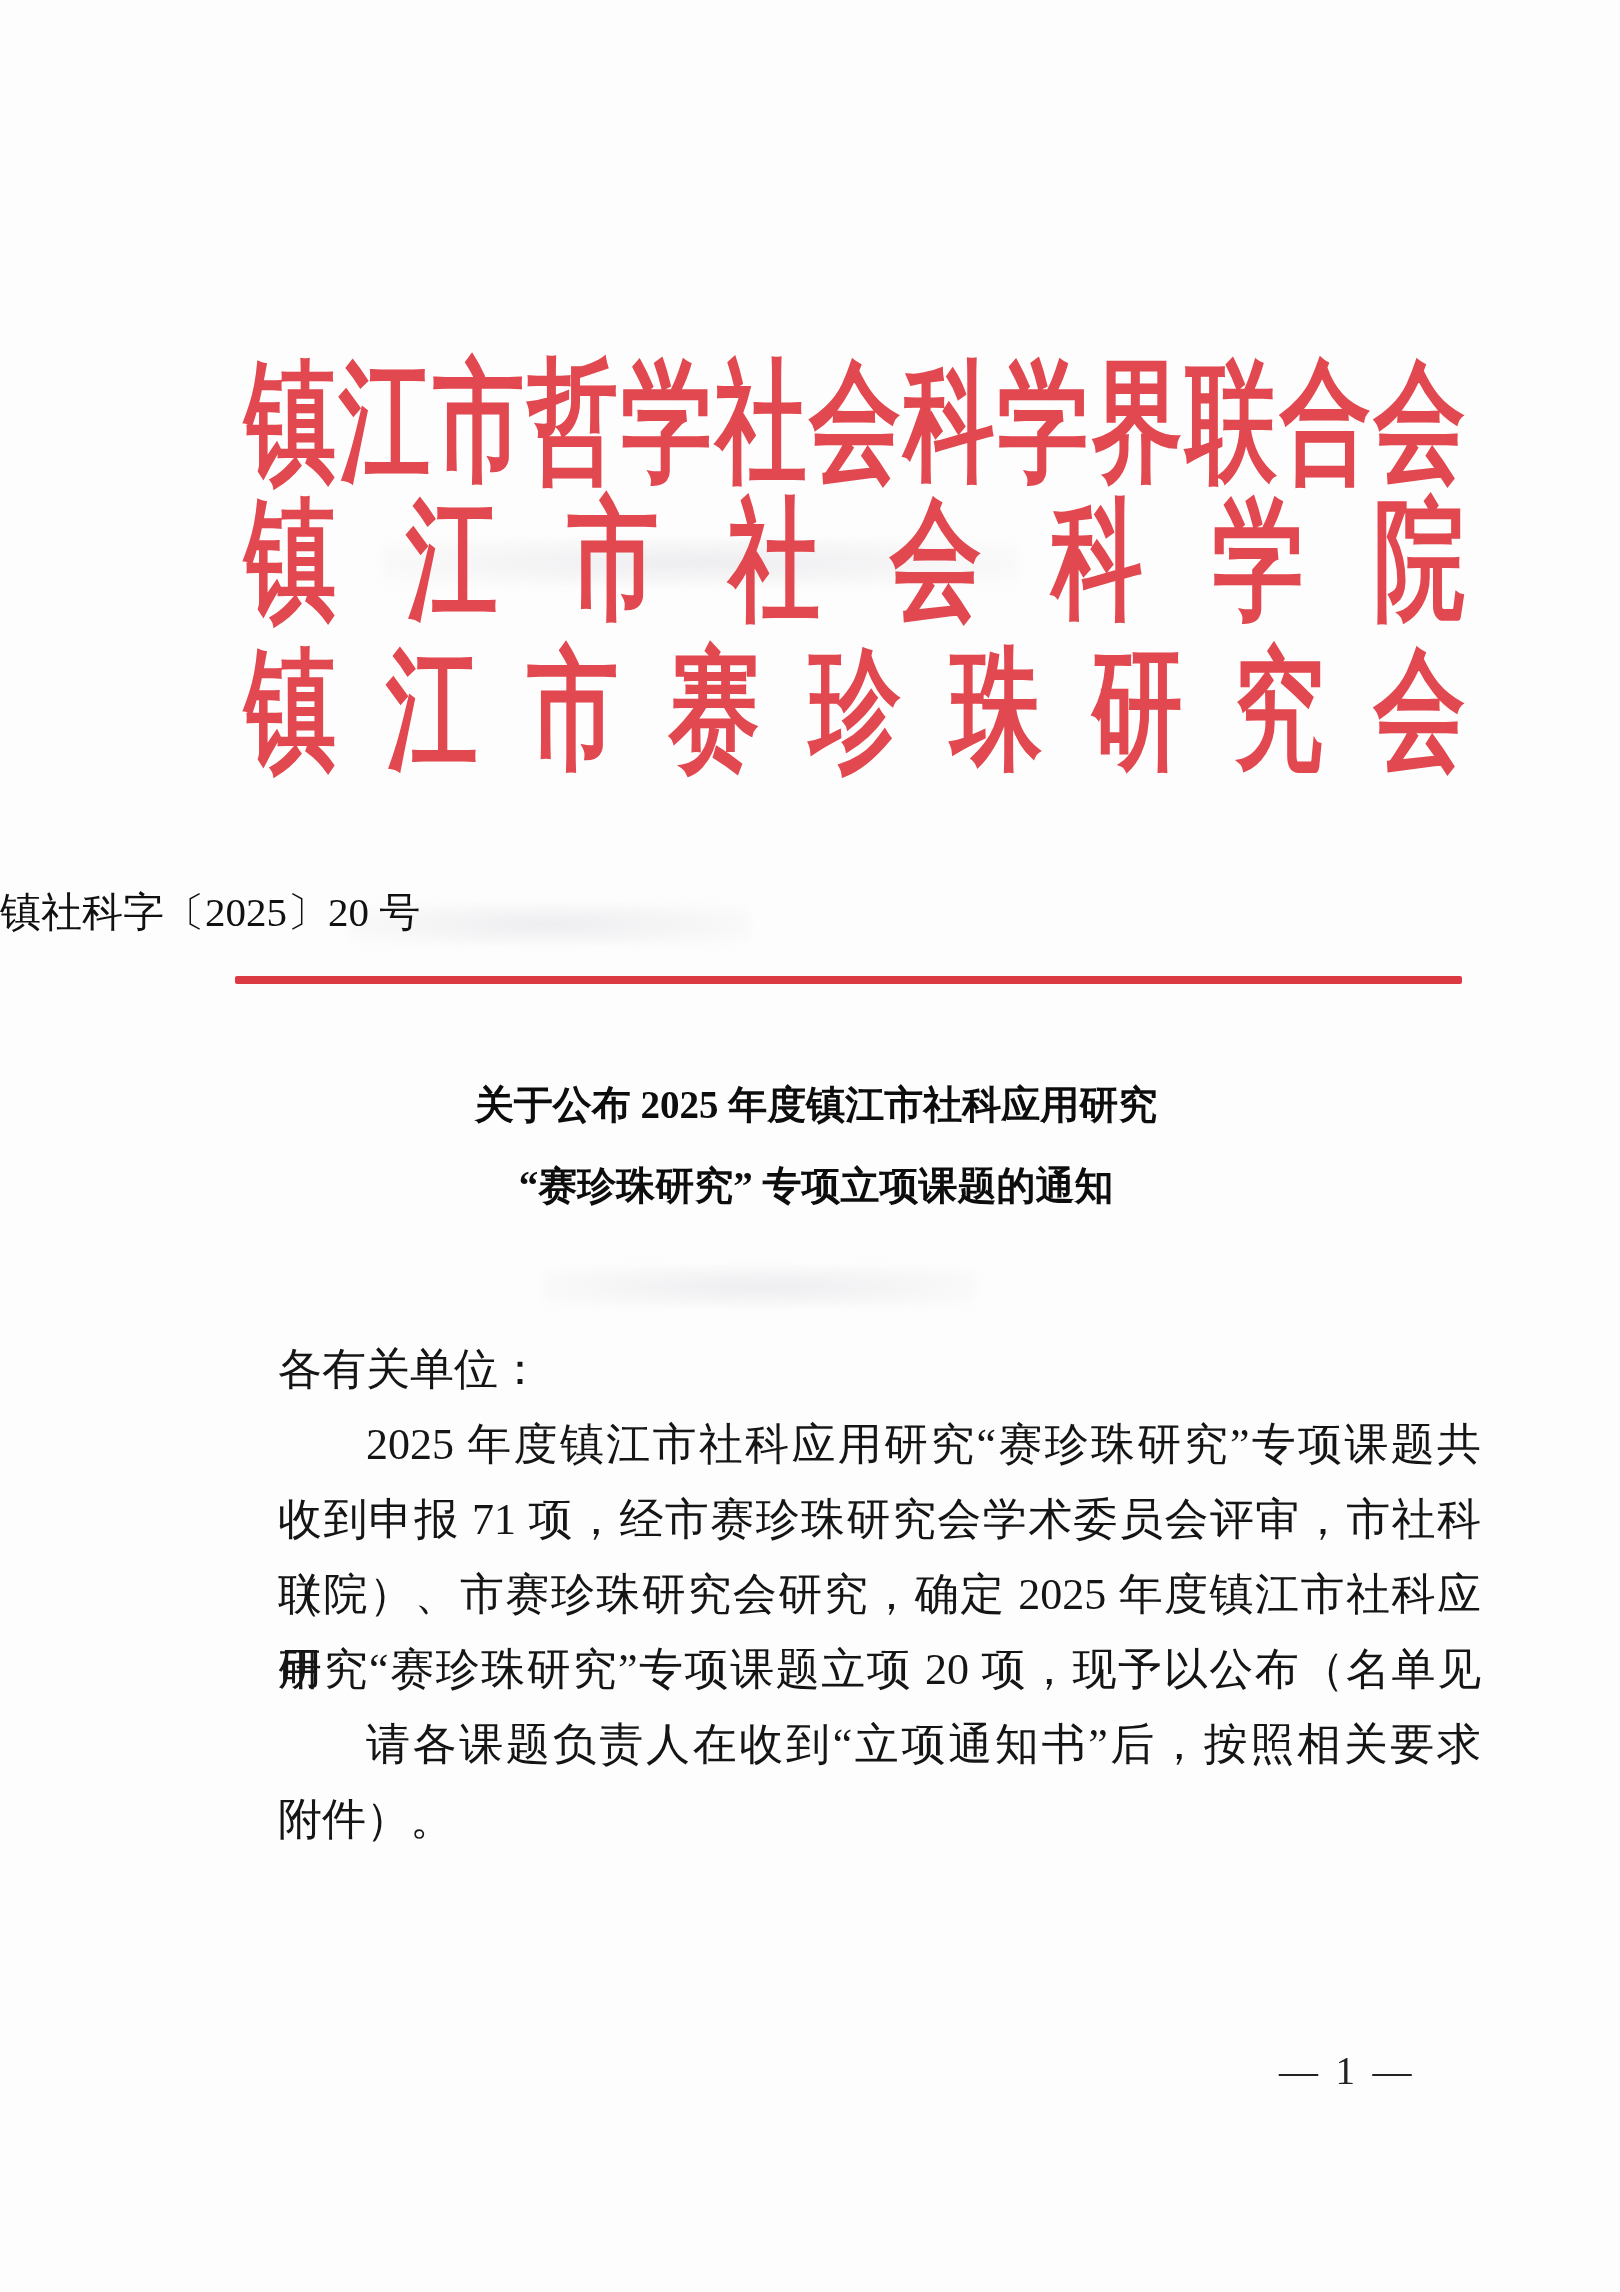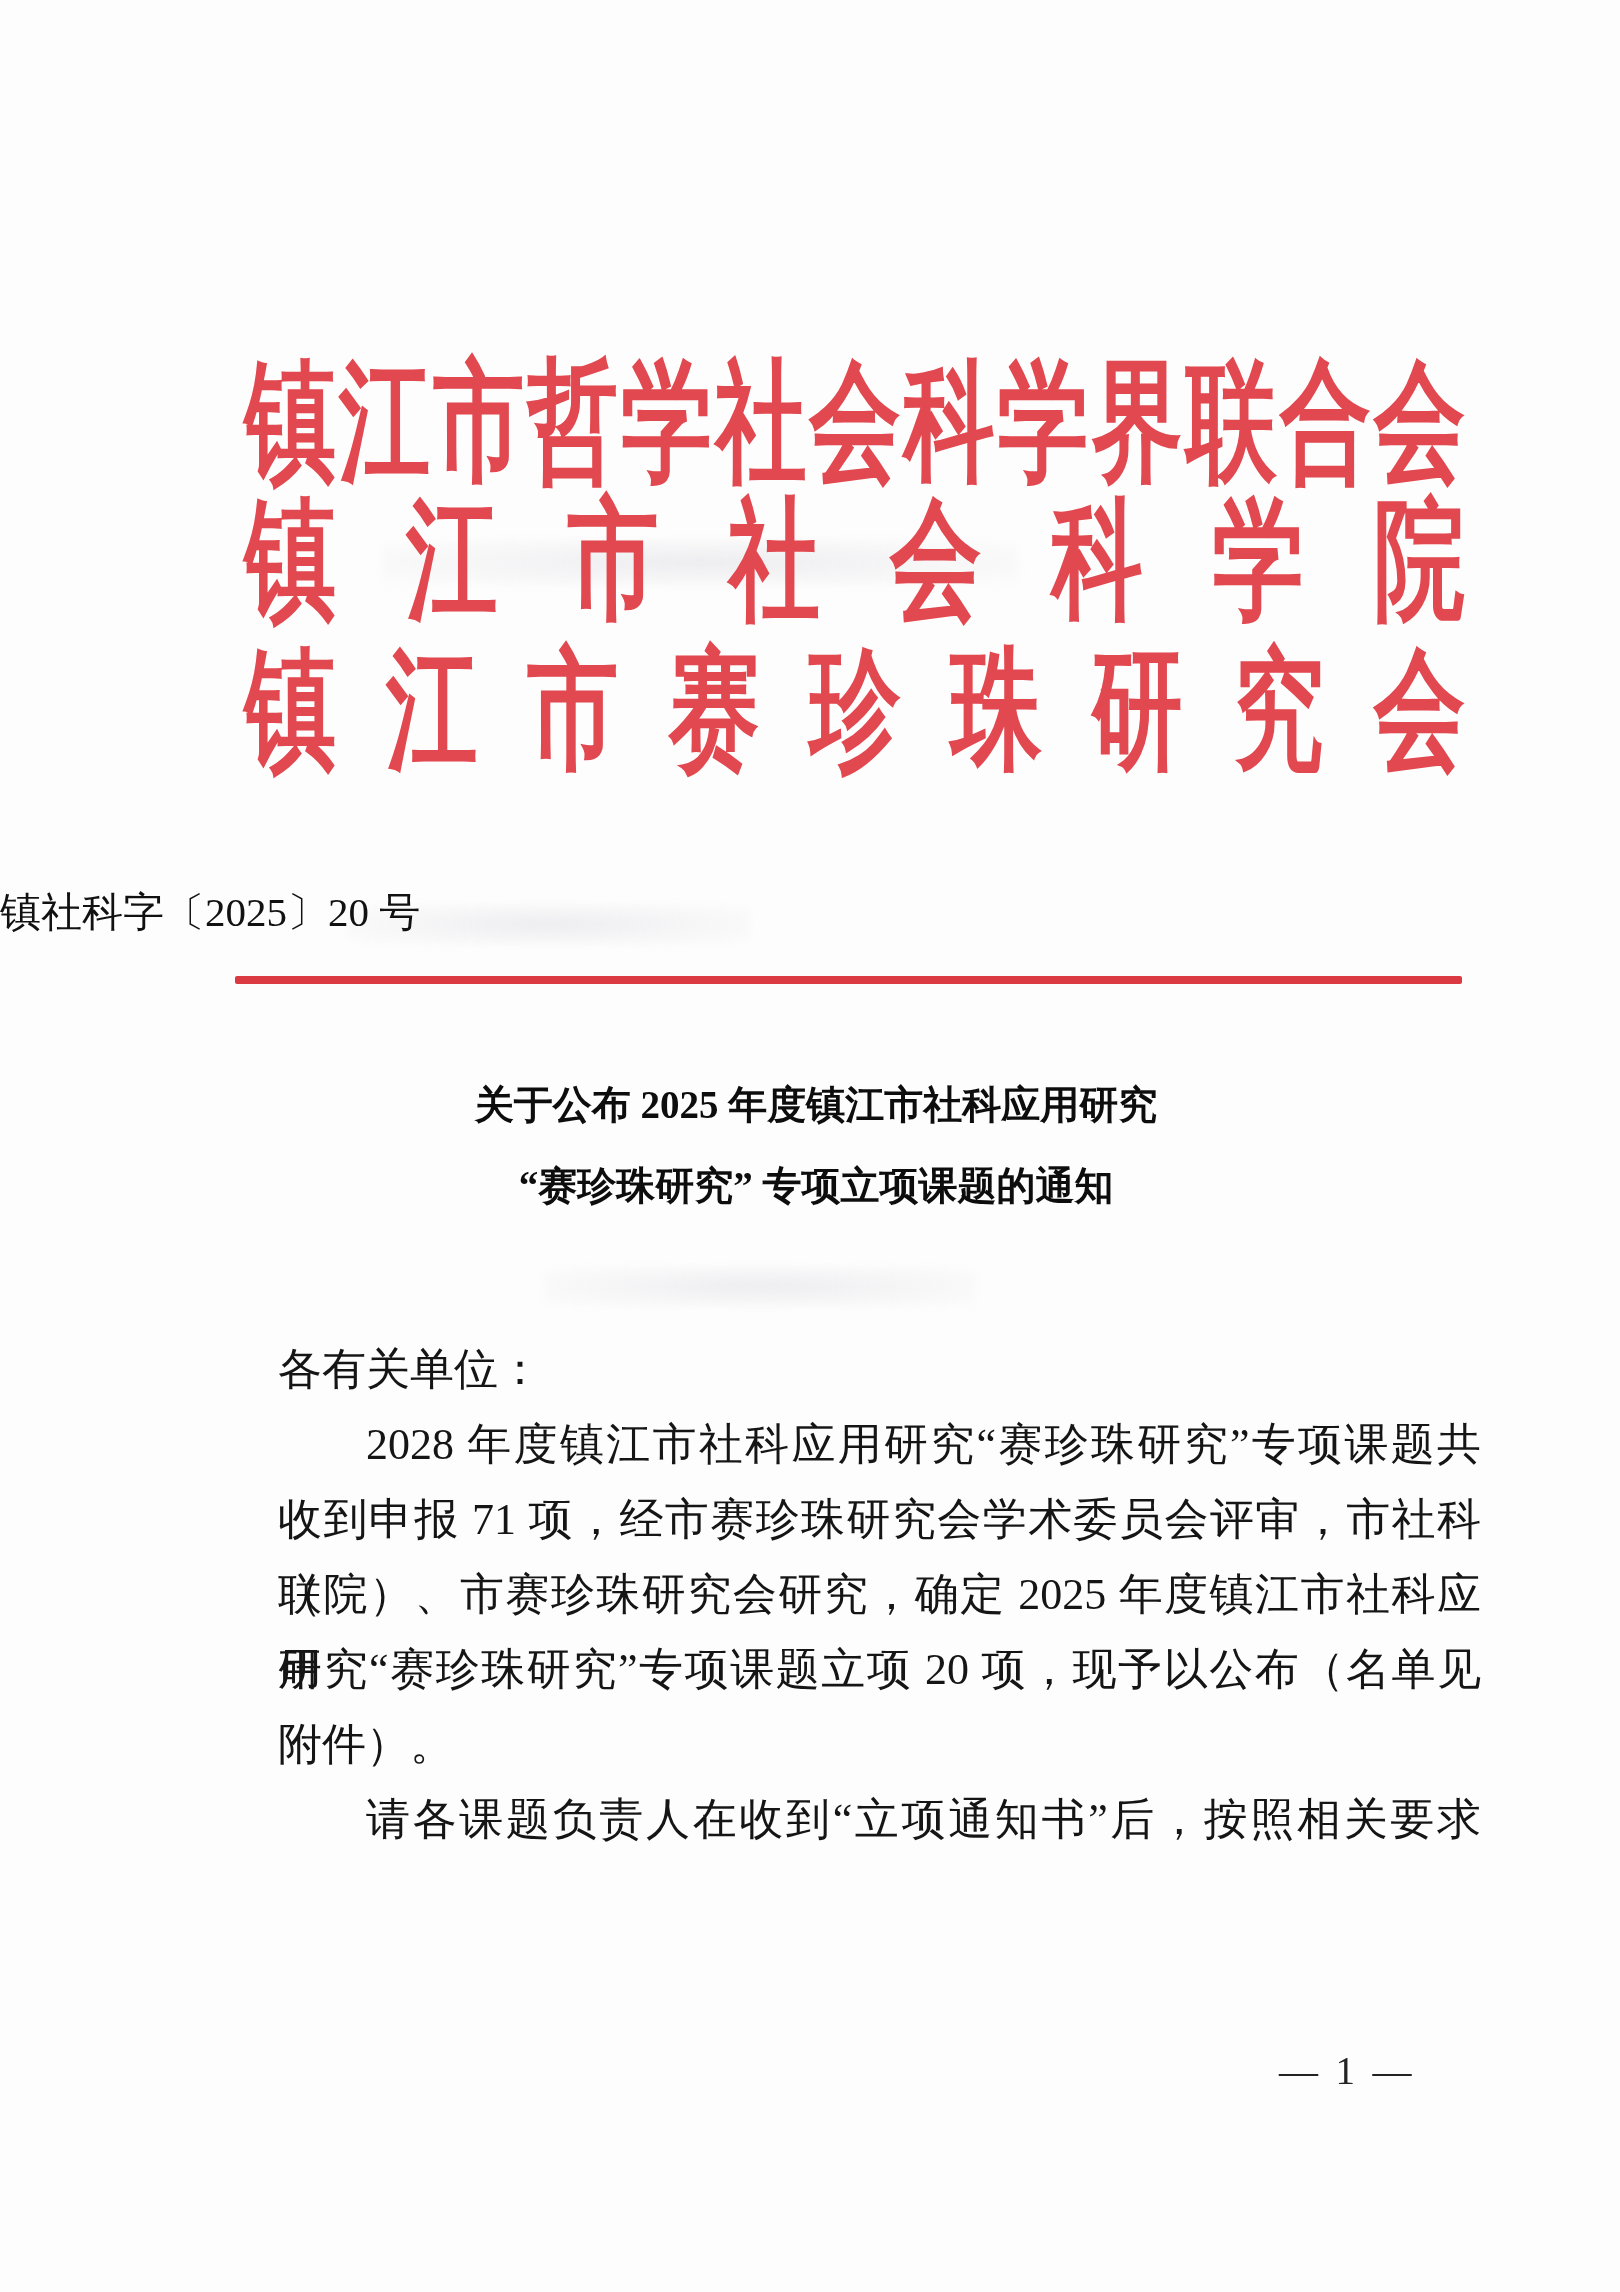--- a/index.html
+++ b/index.html
@@ -137,24 +137,24 @@
 
   <div class="red-rule"></div>
 
   <div class="notice-title">
     <div>关于公布 2025 年度镇江市社科应用研究</div>
     <div>“赛珍珠研究” 专项立项课题的通知</div>
   </div>
 
   <div class="body-block">
     <div class="body-line">各有关单位：</div>
-    <div class="body-line jl indent">2028 年度镇江市社科应用研究“赛珍珠研究”专项课题共</div>
+    <div class="body-line jl indent">2025 年度镇江市社科应用研究“赛珍珠研究”专项课题共</div>
     <div class="body-line jl">收到申报 71 项，经市赛珍珠研究会学术委员会评审，市社科联</div>
     <div class="body-line jl">（院）、市赛珍珠研究会研究，确定 2025 年度镇江市社科应用</div>
     <div class="body-line jl">研究“赛珍珠研究”专项课题立项 20 项，现予以公布（名单见</div>
+    <div class="body-line jl indent">请各课题负责人在收到“立项通知书”后，按照相关要求</div>
     <div class="body-line">附件）。</div>
-    <div class="body-line jl indent">请各课题负责人在收到“立项通知书”后，按照相关要求</div>
   </div>
 
   <div class="page-number">— 1 —</div>
 
 </div>
 
 
 </body></html>

